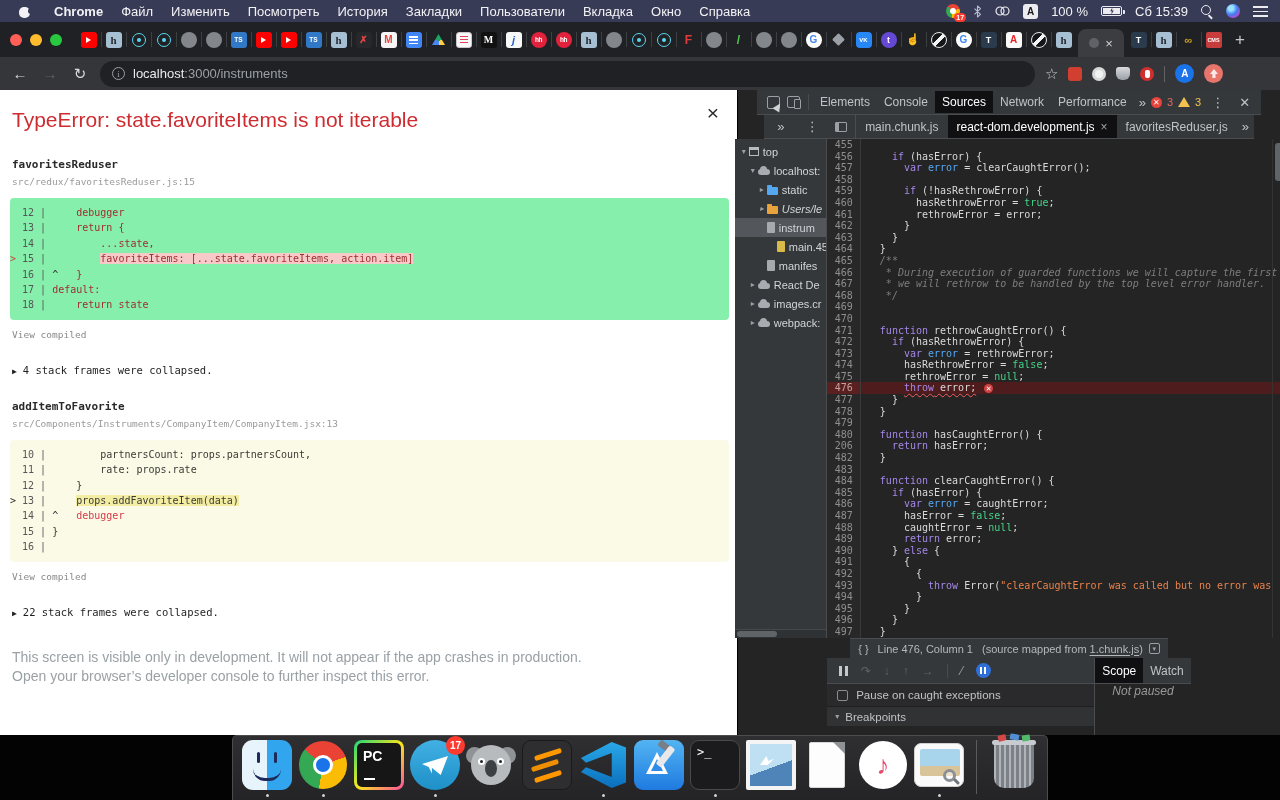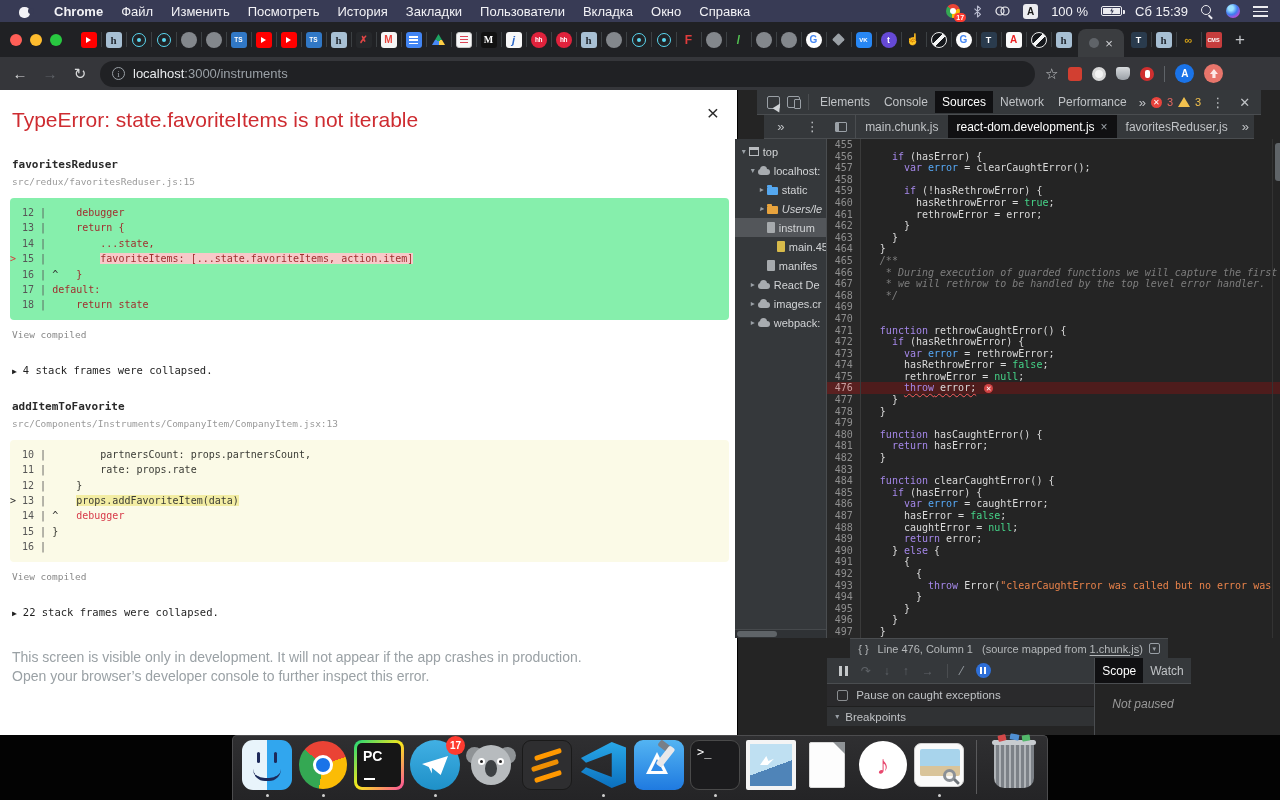--- a/index.html
+++ b/index.html
@@ -183,21 +183,21 @@
   .ic-exc { width:15px; height:15px; border-radius:50%; background:#2e6fd8; display:flex; align-items:center; justify-content:center; gap:2px; }
   .ic-exc i { width:2px; height:7px; background:#fff; }
   .caught-row { height:22px; display:flex; align-items:center; gap:8px; padding:0 10px; background:#2a2a2c; font-size:11.5px; color:#c0c3c6; flex:0 0 auto; }
   .cbox { width:11px; height:11px; border:1px solid #8a8d90; border-radius:2px; background:transparent; flex:0 0 auto; }
   .bp-row { height:20px; display:flex; align-items:center; gap:6px; padding:0 8px; background:#303234; border-top:1px solid #1f1f1f; font-size:11.5px; color:#c0c3c6; flex:0 0 auto; }
   .bp-row .tri { font-size:8px; color:#9aa0a6; }
   .db-fill { flex:1; background:#242424; }
   .db-right { flex:1; display:flex; flex-direction:column; min-width:0; }
   .scope-tabs { height:26px; background:#35383b; border-bottom:1px solid #4a4d50; display:flex; align-items:center; flex:0 0 auto; }
   .scope-tabs .dt-tab { height:100%; display:flex; align-items:center; }
-  .notpaused { flex:1; background:#242424; color:#9a9a9a; font-style:italic; font-size:12px; display:flex; justify-content:center; padding-top:13px; }
+  .notpaused { flex:1; background:#242424; color:#9a9a9a; font-style:italic; font-size:12px; display:flex; justify-content:center; }
 
   
   .dockstrip { height:65px; background:#030303; display:flex; justify-content:center; }
   .dock { width:816px; height:100%; background:linear-gradient(#2f2f31,#242426); border:1px solid #4c4c4e; border-bottom:none; border-radius:5px 5px 0 0; display:flex; align-items:flex-start; padding:4px 6px 0 6px; }
   .dock-item { width:50px; height:50px; margin:0 3px; position:relative; flex:0 0 auto; }
   .dock-item.running::after { content:""; position:absolute; bottom:-7px; left:50%; margin-left:-1.5px; width:3px; height:3px; border-radius:50%; background:#d0d0d0; }
   .dock-div { width:1px; height:54px; background:#5a5a5c; margin:0 9px; flex:0 0 auto; }
   .badge17 { position:absolute; top:-4px; right:-5px; min-width:19px; height:19px; border-radius:10px; background:#ff3b30; color:#fff; font-size:10px; font-weight:700; display:flex; align-items:center; justify-content:center; padding:0 3px; }
 
   .ic-finder { width:50px; height:50px; border-radius:11px; background:linear-gradient(90deg,#e8f4fb 0 50%,#31a6ee 50% 100%); position:relative; overflow:hidden; }
@@ -627,21 +627,21 @@
             <div class="code-line"><span class="gut">471</span><span class="ctext"><span class="">  </span><span class="tk-k">function</span><span class=""> rethrowCaughtError() {</span></span></div>
             <div class="code-line"><span class="gut">472</span><span class="ctext"><span class="">    </span><span class="tk-k">if</span><span class=""> (hasRethrowError) {</span></span></div>
             <div class="code-line"><span class="gut">473</span><span class="ctext"><span class="">      </span><span class="tk-k">var</span><span class=""> </span><span class="tk-d">error</span><span class=""> = rethrowError;</span></span></div>
             <div class="code-line"><span class="gut">474</span><span class="ctext"><span class="">      hasRethrowError = </span><span class="tk-a">false</span><span class="">;</span></span></div>
             <div class="code-line"><span class="gut">475</span><span class="ctext"><span class="">      rethrowError = </span><span class="tk-a">null</span><span class="">;</span></span></div>
             <div class="code-line err"><span class="gut">476</span><span class="ctext"><span>      </span><span class="tk-k sqg">throw</span><span class="sqg"> error;</span><span class="errball">✕</span></span></div>
             <div class="code-line"><span class="gut">477</span><span class="ctext"><span class="">    }</span></span></div>
             <div class="code-line"><span class="gut">478</span><span class="ctext"><span class="">  }</span></span></div>
             <div class="code-line"><span class="gut">479</span><span class="ctext"></span></div>
             <div class="code-line"><span class="gut">480</span><span class="ctext"><span class="">  </span><span class="tk-k">function</span><span class=""> hasCaughtError() {</span></span></div>
-            <div class="code-line"><span class="gut">481</span><span class="ctext"><span class="">    </span><span class="tk-k">return</span><span class=""> hasError;</span></span></div>
+            <div class="code-line"><span class="gut">206</span><span class="ctext"><span class="">    </span><span class="tk-k">return</span><span class=""> hasError;</span></span></div>
             <div class="code-line"><span class="gut">482</span><span class="ctext"><span class="">  }</span></span></div>
             <div class="code-line"><span class="gut">483</span><span class="ctext"></span></div>
             <div class="code-line"><span class="gut">484</span><span class="ctext"><span class="">  </span><span class="tk-k">function</span><span class=""> clearCaughtError() {</span></span></div>
             <div class="code-line"><span class="gut">485</span><span class="ctext"><span class="">    </span><span class="tk-k">if</span><span class=""> (hasError) {</span></span></div>
             <div class="code-line"><span class="gut">486</span><span class="ctext"><span class="">      </span><span class="tk-k">var</span><span class=""> </span><span class="tk-d">error</span><span class=""> = caughtError;</span></span></div>
             <div class="code-line"><span class="gut">487</span><span class="ctext"><span class="">      hasError = </span><span class="tk-a">false</span><span class="">;</span></span></div>
             <div class="code-line"><span class="gut">488</span><span class="ctext"><span class="">      caughtError = </span><span class="tk-a">null</span><span class="">;</span></span></div>
             <div class="code-line"><span class="gut">489</span><span class="ctext"><span class="">      </span><span class="tk-k">return</span><span class=""> error;</span></span></div>
             <div class="code-line"><span class="gut">490</span><span class="ctext"><span class="">    } </span><span class="tk-k">else</span><span class=""> {</span></span></div>
             <div class="code-line"><span class="gut">491</span><span class="ctext"><span class="">      {</span></span></div>

